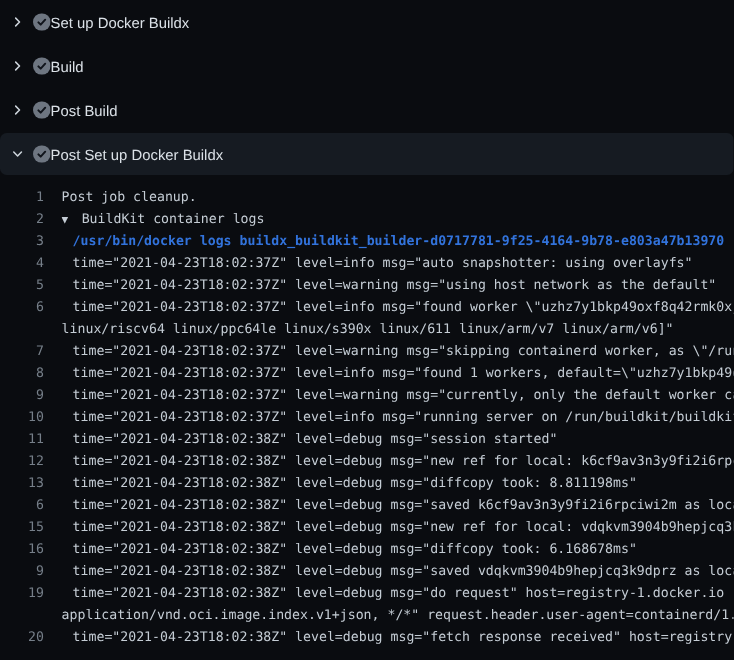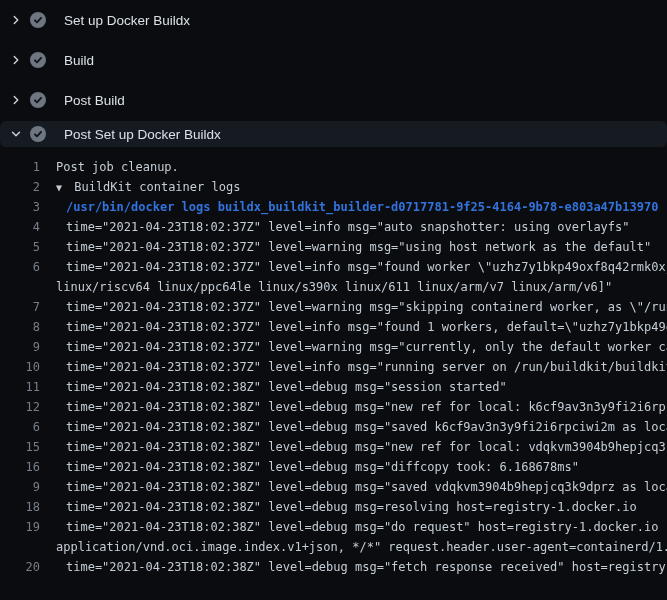--- a/index.html
+++ b/index.html
@@ -20,37 +20,36 @@
     background: var(--background);
     font-family: "Liberation Sans", sans-serif;
   }
   
   .steps { width: 667px; }
   .step {
     height: 40px; display: flex; align-items: center;
     padding-left: 9px; cursor: pointer;
   }
   .step.expanded {
-    height: 26px; margin: 1px 0;
+    height: 38px; margin: 1px 0;
     background: var(--panel-highlight);
     border-radius: 6px;
   }
   .chev {
     width: 14px; height: 14px; flex: none;
     display: flex; align-items: center; justify-content: center;
     color: var(--chevron); margin-right: 7px;
   }
   .chev svg { display: block; }
   .check {
     width: 16px; height: 16px; flex: none;
     display: flex; align-items: center; justify-content: center;
   }
   .check svg { display: block; }
   .slabel {
-    margin-left: 18px;
     font-size: 13.5px; font-weight: 400;
     color: var(--step-label);
     white-space: nowrap;
   }
   
   .log {
     width: 667px; padding-top: 9px;
     font-family: "DejaVu Sans Mono", monospace;
     font-size: 12px; line-height: 20px;
     color: var(--log-text);
@@ -139,21 +138,21 @@
     <div class="lrow"><span class="lnum">4</span><span class="ltext indent">time="2021-04-23T18:02:37Z" level=info msg="auto snapshotter: using overlayfs"</span></div>
     <div class="lrow"><span class="lnum">5</span><span class="ltext indent">time="2021-04-23T18:02:37Z" level=warning msg="using host network as the default"</span></div>
     <div class="lrow"><span class="lnum">6</span><span class="ltext indent">time="2021-04-23T18:02:37Z" level=info msg="found worker \"uzhz7y1bkp49oxf8q42rmk0xjld\", labels=map[</span></div>
     <div class="lrow"><span class="lnum"></span><span class="ltext">linux/riscv64 linux/ppc64le linux/s390x linux/611 linux/arm/v7 linux/arm/v6]"</span></div>
     <div class="lrow"><span class="lnum">7</span><span class="ltext indent">time="2021-04-23T18:02:37Z" level=warning msg="skipping containerd worker, as \"/run/containerd</span></div>
     <div class="lrow"><span class="lnum">8</span><span class="ltext indent">time="2021-04-23T18:02:37Z" level=info msg="found 1 workers, default=\"uzhz7y1bkp49oxf8q42"</span></div>
     <div class="lrow"><span class="lnum">9</span><span class="ltext indent">time="2021-04-23T18:02:37Z" level=warning msg="currently, only the default worker can be used"</span></div>
     <div class="lrow"><span class="lnum">10</span><span class="ltext indent">time="2021-04-23T18:02:37Z" level=info msg="running server on /run/buildkit/buildkitd.sock"</span></div>
     <div class="lrow"><span class="lnum">11</span><span class="ltext indent">time="2021-04-23T18:02:38Z" level=debug msg="session started"</span></div>
     <div class="lrow"><span class="lnum">12</span><span class="ltext indent">time="2021-04-23T18:02:38Z" level=debug msg="new ref for local: k6cf9av3n3y9fi2i6rpciwi2m"</span></div>
+    <div class="lrow"><span class="lnum">13</span><span class="ltext indent">time="2021-04-23T18:02:38Z" level=debug msg="diffcopy took: 8.811198ms"</span></div>
     <div class="lrow"><span class="lnum">6</span><span class="ltext indent">time="2021-04-23T18:02:38Z" level=debug msg="saved k6cf9av3n3y9fi2i6rpciwi2m as local.metad"</span></div>
     <div class="lrow"><span class="lnum">15</span><span class="ltext indent">time="2021-04-23T18:02:38Z" level=debug msg="new ref for local: vdqkvm3904b9hepjcq3k9dprz"</span></div>
     <div class="lrow"><span class="lnum">16</span><span class="ltext indent">time="2021-04-23T18:02:38Z" level=debug msg="diffcopy took: 6.168678ms"</span></div>
     <div class="lrow"><span class="lnum">9</span><span class="ltext indent">time="2021-04-23T18:02:38Z" level=debug msg="saved vdqkvm3904b9hepjcq3k9dprz as local.metad"</span></div>
-    <div class="lrow"><span class="lnum">18</span><span class="ltext indent">time="2021-04-23T18:02:38Z" level=debug msg=resolving host=registry-1.docker.io</span></div>
     <div class="lrow"><span class="lnum">19</span><span class="ltext indent">time="2021-04-23T18:02:38Z" level=debug msg="do request" host=registry-1.docker.io request.h</span></div>
     <div class="lrow"><span class="lnum"></span><span class="ltext">application/vnd.oci.image.index.v1+json, */*" request.header.user-agent=containerd/1.4.4+un</span></div>
     <div class="lrow"><span class="lnum">20</span><span class="ltext indent">time="2021-04-23T18:02:38Z" level=debug msg="fetch response received" host=registry-1.docke</span></div>
   </div>
 
 </body></html>

